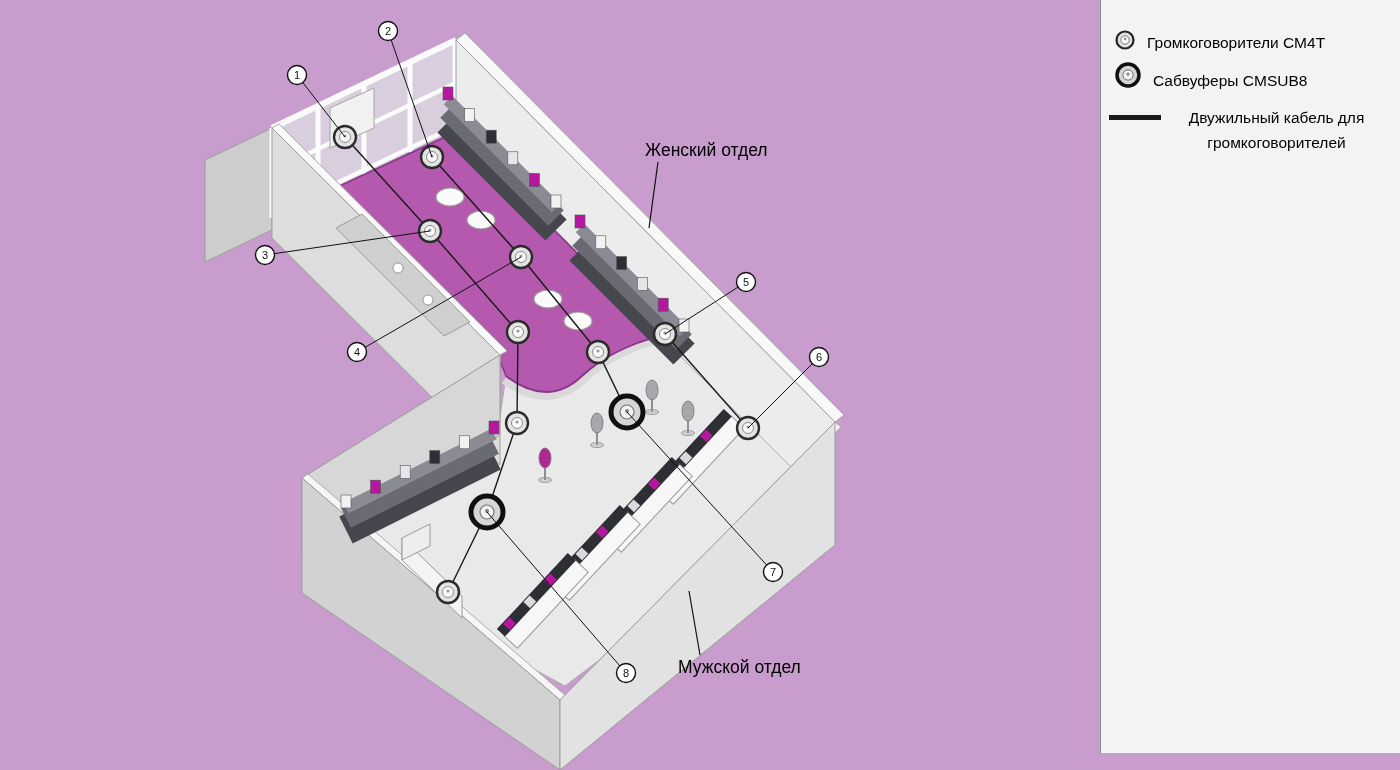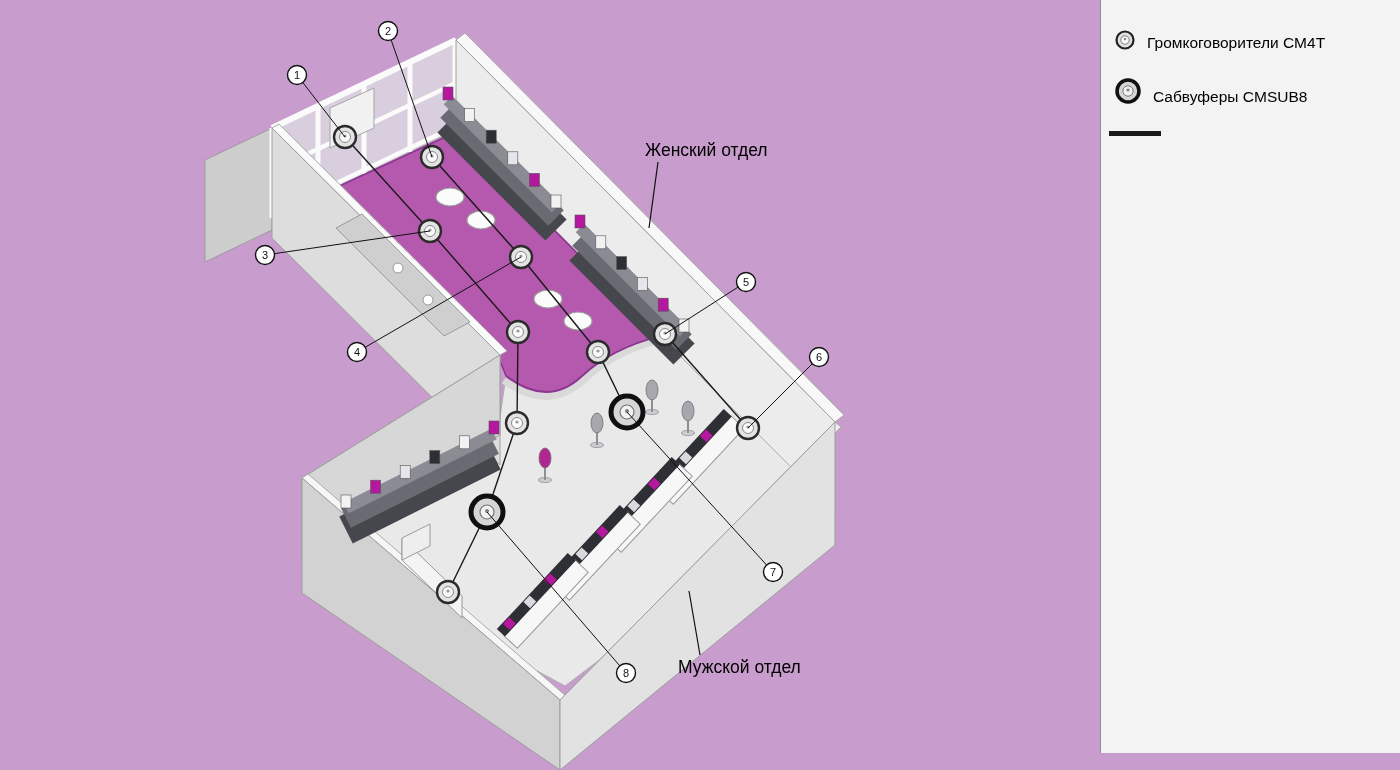--- a/index.html
+++ b/index.html
@@ -10,21 +10,21 @@
   }
   .stage{position:absolute;left:0;top:0;width:1100px;height:770px;}
   svg{font-family:"Liberation Sans",sans-serif;}
   .legend{
     position:absolute;left:1100px;top:0;width:299px;height:753px;
     background:#f3f3f3;border-left:1px solid #8f8f8f;
     font-size:15.5px;
   }
   .legend-item{display:flex;align-items:flex-end;gap:10px;margin:0 0 0 12px;}
   .legend-item.first{padding-top:28px;}
-  .legend-item.second{margin-top:24px;}
+  .legend-item.second{margin-top:8px;}
   .legend-label{white-space:nowrap;}
   .legend-cable-title{margin:86px 0 0 34px;}
   .legend-cable-row{display:flex;align-items:flex-start;margin:16px 8px 0 8px;}
   .cable-swatch{display:block;width:52px;height:5px;background:#1a1a1a;margin-top:9px;flex:none;}
   .cable-label{flex:1;text-align:center;line-height:1.6;}
 </style>
 </head>
 <body>
 
 <div class="stage">
@@ -305,14 +305,18 @@
       <circle cx="15" cy="15" r="11" fill="#d6d6d6" stroke="#101010" stroke-width="3.5"></circle>
       <circle cx="15" cy="15" r="5.2" fill="#f2f2f2" stroke="#777777" stroke-width="1"></circle>
       <circle cx="15" cy="14" r="1.6" fill="#808080"></circle>
     </svg>
     <span class="legend-label">Сабвуферы CMSUB8</span>
   </div>
 
 
   <div class="legend-cable-row">
     <span class="cable-swatch"></span>
+    <div class="cable-label">
+      <span>Двужильный кабель для</span><br>
+      <span>громкоговорителей</span>
+    </div>
   </div>
 </aside>
 
 </body></html>

